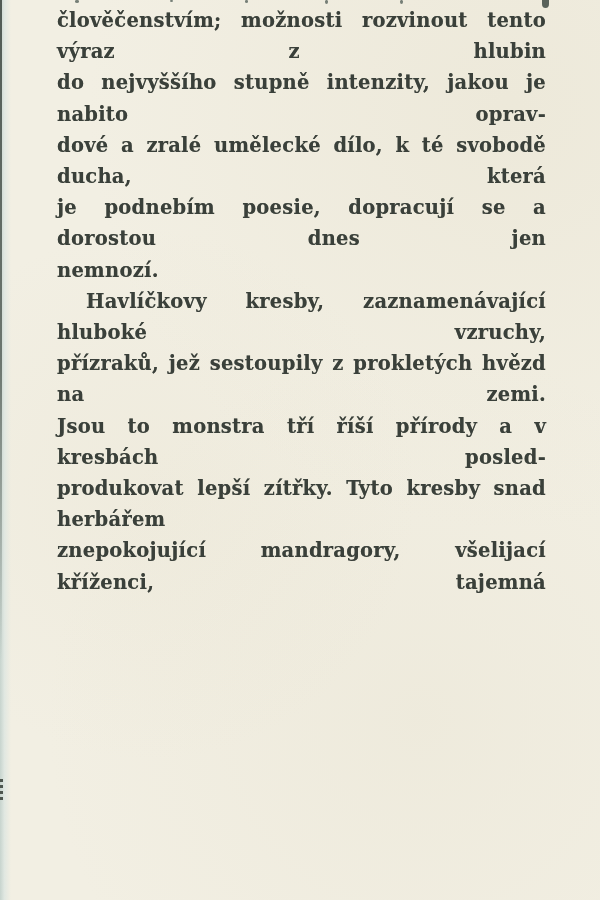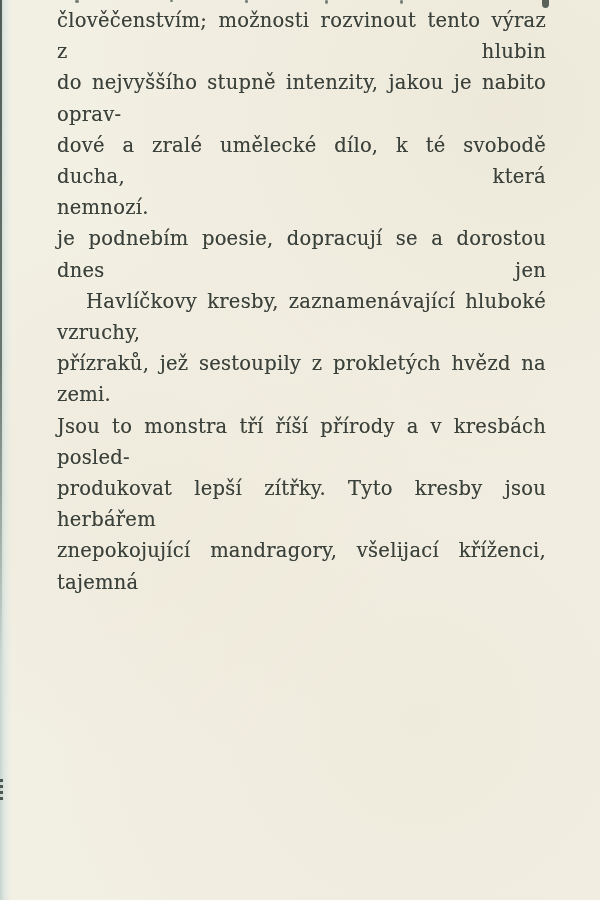--- a/index.html
+++ b/index.html
@@ -44,20 +44,21 @@
     font-size:19.5px;line-height:31.2px;
     color:#3a403a;
     letter-spacing:0.25px;word-spacing:1.5px;
     text-shadow:0 0 0.6px rgba(58,64,58,0.5);
   }
   .line{
     text-align:justify;
     -moz-text-align-last:justify;
     text-align-last:justify;
     white-space:normal;
+    font-weight:bold;
   }
   .line.para-end{
     -moz-text-align-last:left;
     text-align-last:left;
   }
   .line.indent{text-indent:29px;}
 </style>
 </head>
 <body>
 
@@ -71,24 +72,24 @@
   <div class="speck s3"></div>
   <div class="speck s4"></div>
   <div class="speck s5"></div>
   <div class="speck s6"></div>
 
   <div class="textblock" id="page-text">
       <div>
         <div class="line"><span>člověčenstvím; možnosti rozvinout tento výraz z hlubin</span></div>
         <div class="line"><span>do nejvyššího stupně intenzity, jakou je nabito oprav-</span></div>
         <div class="line"><span>dové a zralé umělecké dílo, k té svobodě ducha, která</span></div>
+        <div class="line"><span>je podnebím poesie, dopracují se a dorostou dnes jen</span></div>
         <div class="line para-end"><span>nemnozí.</span></div>
-        <div class="line"><span>je podnebím poesie, dopracují se a dorostou dnes jen</span></div>
       </div>
       <div>
         <div class="line indent"><span>Havlíčkovy kresby, zaznamenávající hluboké vzruchy,</span></div>
         <div class="line"><span>přízraků, jež sestoupily z prokletých hvězd na zemi.</span></div>
         <div class="line"><span>Jsou to monstra tří říší přírody a v kresbách posled-</span></div>
-        <div class="line"><span>produkovat lepší zítřky. Tyto kresby jsou herbářem</span></div>
+        <div class="line"><span>produkovat lepší zítřky. Tyto kresby snad herbářem</span></div>
         <div class="line"><span>znepokojující mandragory, všelijací kříženci, tajemná</span></div>
       </div>
     </div>
 </div>
 
 </body></html>

